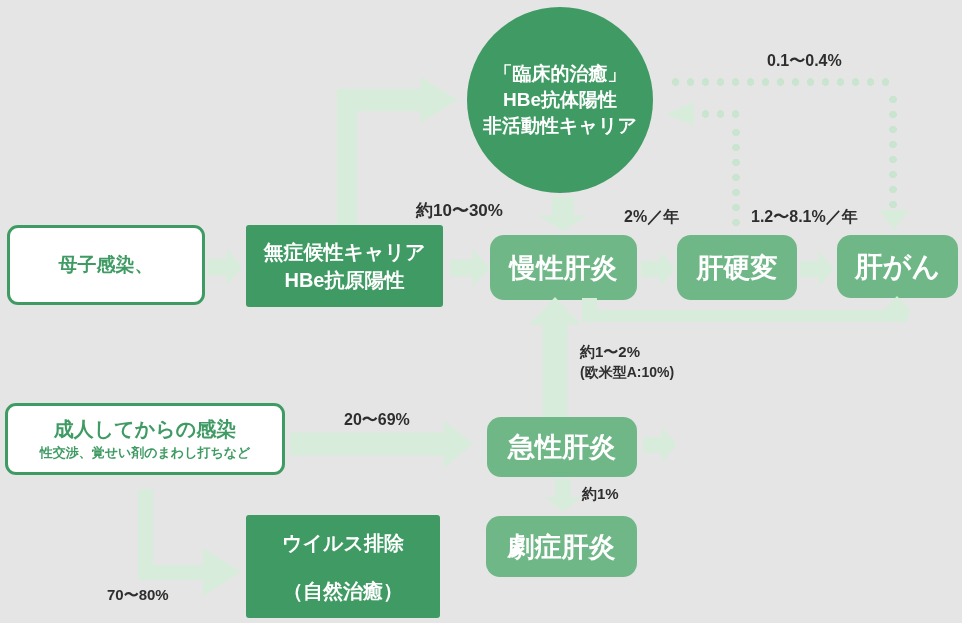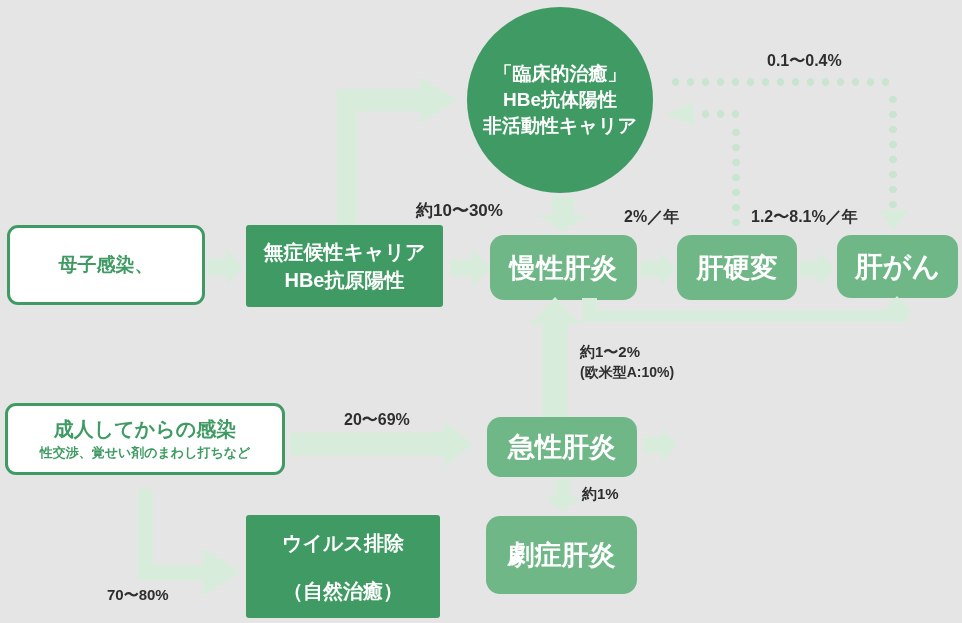--- a/index.html
+++ b/index.html
@@ -113,21 +113,21 @@
     <span>急性肝炎</span>
   </div>
 
   <div class="abs shape arrow-up" style="left:529px;top:297px;width:52px;height:120px;"></div>
 
   <div class="abs shape arrow-right" style="left:643px;top:427px;width:34px;height:36px;"></div>
 
 
   <div class="abs shape arrow-down" style="left:545px;top:479px;width:36px;height:33px;"></div>
 
-  <div class="abs mid-box" style="left:486px;top:516px;width:151px;height:78px;">
+  <div class="abs mid-box" style="left:486px;top:516px;width:151px;height:61px;">
     <span>劇症肝炎</span>
   </div>
 
   <div class="abs shape" style="left:138px;top:489px;width:15px;height:91px;"></div>
   <div class="abs shape" style="left:138px;top:565px;width:65px;height:15px;"></div>
   <div class="abs shape tri-right" style="left:203px;top:548px;width:38px;height:48px;"></div>
 
   <div class="abs dark-box" style="left:246px;top:515px;width:194px;height:103px;gap:20px;">
     <div class="ln">ウイルス排除</div>
     <div class="ln">（自然治癒）</div>

